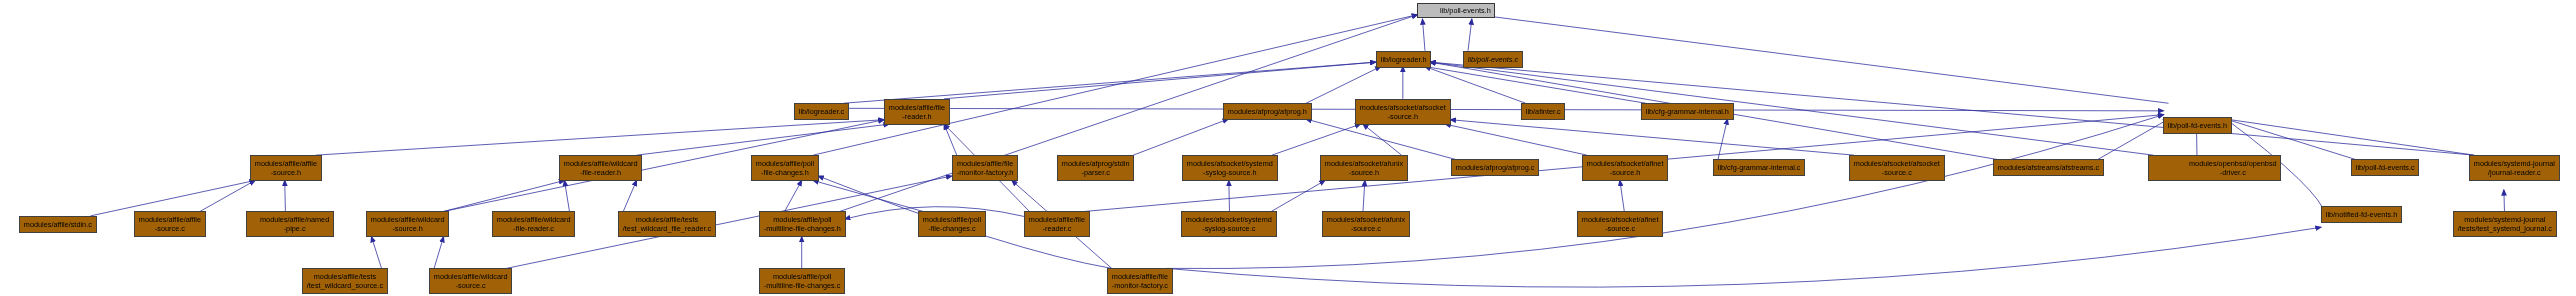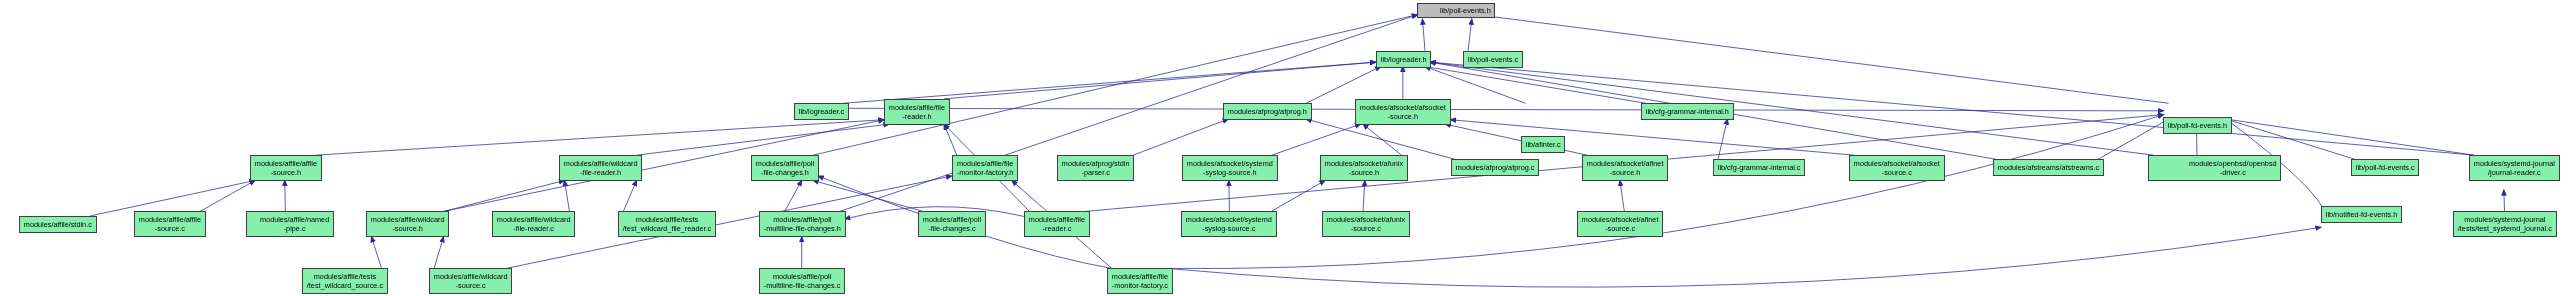--- a/index.html
+++ b/index.html
@@ -6,21 +6,21 @@
   #graph{
     position:relative;
     width:2576px;height:297px;
     font-family:"Liberation Sans","DejaVu Sans",sans-serif;
     overflow:hidden;
   }
   #edges{position:absolute;left:0;top:0;width:2576px;height:297px;}
   .node{
     position:absolute;
     box-sizing:border-box;
-    background:#86efac;
+    background:#a16207;
     border:0.6px solid #404040;
     color:#000000;
     font-size:7.3px;
     line-height:9.5px;
     padding:2.5px 3.8px;
     text-align:center;
     white-space:pre-line;
     cursor:pointer;
     z-index:2;
   }
@@ -93,28 +93,28 @@
       <path d="M603,424 L587,374" fill="none" stroke="#2a2a9c" stroke-width="1.2" marker-end="url(#arrow)"></path>
       <path d="M686,424 L701,374" fill="none" stroke="#2a2a9c" stroke-width="1.2" marker-end="url(#arrow)"></path>
       <path d="M1267,424 L1267,374" fill="none" stroke="#2a2a9c" stroke-width="1.2" marker-end="url(#arrow)"></path>
       <path d="M1619,342 Q1477,309 1335,346" fill="none" stroke="#2a2a9c" stroke-width="1.2" marker-end="url(#arrow)"></path>
       <path d="M3958,334 L3957,300" fill="none" stroke="#2a2a9c" stroke-width="1.2" marker-end="url(#arrow)"></path>
       <path d="M1844,424 Q2756,506.5 3668,359" fill="none" stroke="#2a2a9c" stroke-width="1.2" marker-end="url(#arrow)"></path>
     </svg>
 
 <div class="node root" style="left: 1417px; top: 3.2px; padding-left: 22px;">lib/poll-events.h</div>
     <div class="node" style="left: 1376px; top: 51px; border-color: rgb(64, 64, 64);">lib/logreader.h</div>
-    <div class="node" style="left: 1463px; top: 51px; border-color: rgb(64, 64, 64);">lib/poll-events.c</div>
+    <div class="node" style="left: 1463px; top: 51px; border-color: rgb(64, 64, 64); font-style: italic;">lib/poll-events.c</div>
     <div class="node" style="left: 794px; top: 103px; border-color: rgb(64, 64, 64);">lib/logreader.c</div>
     <div class="node" style="left: 884px; top: 99px; border-color: rgb(64, 64, 64);">modules/affile/file
 -reader.h</div>
     <div class="node" style="left: 1223px; top: 103px; border-color: rgb(64, 64, 64);">modules/afprog/afprog.h</div>
     <div class="node" style="left: 1355px; top: 99px; border-color: rgb(64, 64, 64);">modules/afsocket/afsocket
 -source.h</div>
-    <div class="node" style="left: 1521px; top: 103px; border-color: rgb(64, 64, 64); margin-top: 33px;">lib/afinter.c</div>
+    <div class="node" style="left: 1521px; top: 103px; border-color: rgb(64, 64, 64);">lib/afinter.c</div>
     <div class="node" style="left: 1641px; top: 103px; border-color: rgb(64, 64, 64); text-align: right;">lib/cfg-grammar-internal.h</div>
     <div class="node" style="left: 2163px; top: 117px; border-color: rgb(64, 64, 64);">lib/poll-fd-events.h</div>
     <div class="node" style="left: 250px; top: 155px; border-color: rgb(64, 64, 64);">modules/affile/affile
 -source.h</div>
     <div class="node" style="left: 559px; top: 155px; border-color: rgb(64, 64, 64);">modules/affile/wildcard
 -file-reader.h</div>
     <div class="node" style="left: 751px; top: 155px; border-color: rgb(64, 64, 64);">modules/affile/poll
 -file-changes.h</div>
     <div class="node" style="left: 952px; top: 155px; border-color: rgb(64, 64, 64);">modules/affile/file
 -monitor-factory.h</div>

